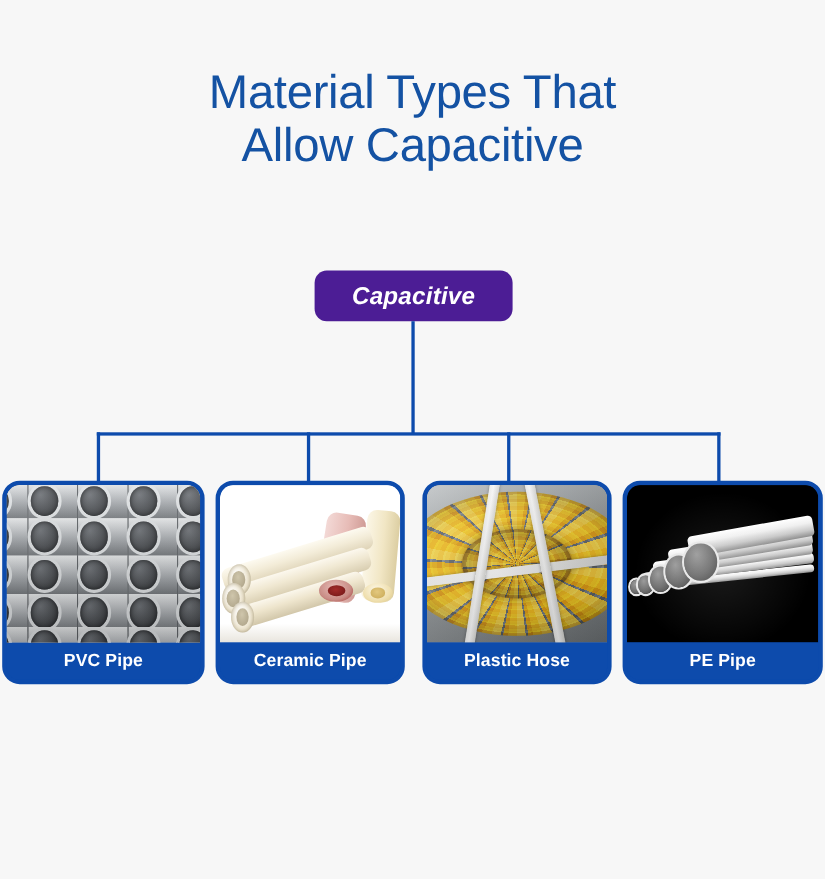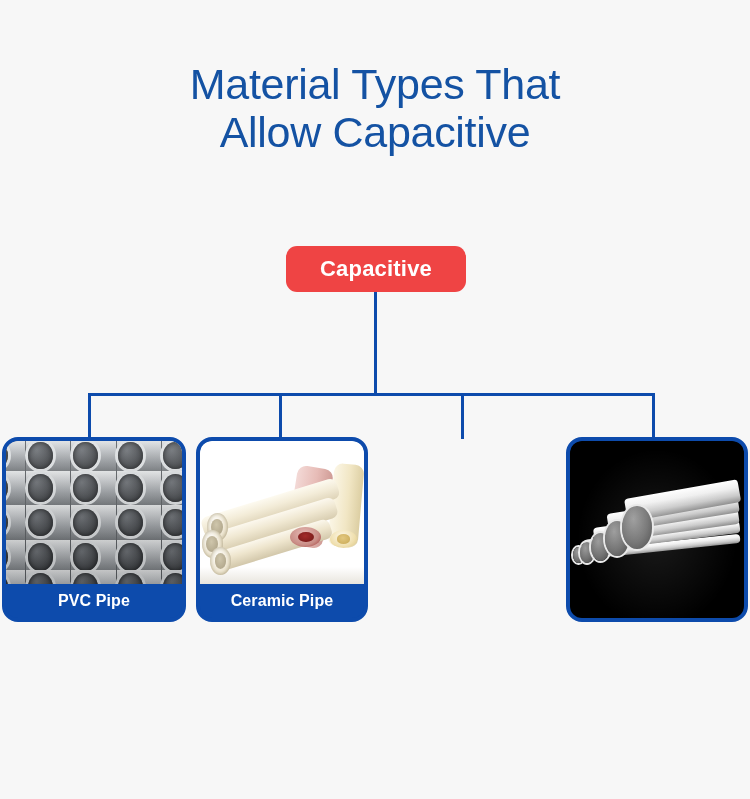--- a/index.html
+++ b/index.html
@@ -24,24 +24,25 @@
     letter-spacing:-0.3px;
   }
   .title .l1{display:block;}
   .title .l2{display:block;}
 
   
   .root-node{
     position:absolute;
     left:286px;top:246px;
     width:180px;height:46px;
-    background:#ef4444;
+    background:#4c1d95;
     border-radius:11px;
     display:flex;align-items:center;justify-content:center;
     box-sizing:border-box;
+    font-style:italic;
   }
   .root-node span{
     color:#ffffff;
     font-size:22px;
     font-weight:bold;
     letter-spacing:0.2px;
   }
 
   
   .conn{position:absolute;background:#0d4bac;}
@@ -395,33 +396,52 @@
           <div class="cap cp3"></div>
           <div class="pinkcap"></div>
           <div class="ycap"></div>
         </div>
       </div>
       <div class="card-label">
         <span>Ceramic Pipe</span>
       </div>
     </div>
 
+    <div class="card c3">
+      <div class="thumb">
+        <div class="hose">
+          <div class="ground"></div>
+          <div class="coil"></div>
+          <div class="rings"></div>
+          <div class="strap s3"></div>
+          <div class="strap s1"></div>
+          <div class="strap s2"></div>
+          <div class="gloss"></div>
+        </div>
+      </div>
+      <div class="card-label">
+        <span>Plastic Hose</span>
+      </div>
+    </div>
 
     <div class="card c4">
       <div class="thumb">
         <div class="pe">
           <div class="tube p5"></div>
             <div class="cap c5"></div>
           <div class="tube p4"></div>
             <div class="cap c4"></div>
           <div class="tube p3"></div>
             <div class="cap c3"></div>
           <div class="tube p2"></div>
             <div class="cap c2"></div>
           <div class="tube p1"></div>
             <div class="cap c1c"></div>
           <div class="glow"></div>
         </div>
       </div>
+      <div class="card-label">
+        <span>PE Pipe</span>
+      </div>
     </div>
 
   </div>
 </div>
 
 </body></html>

